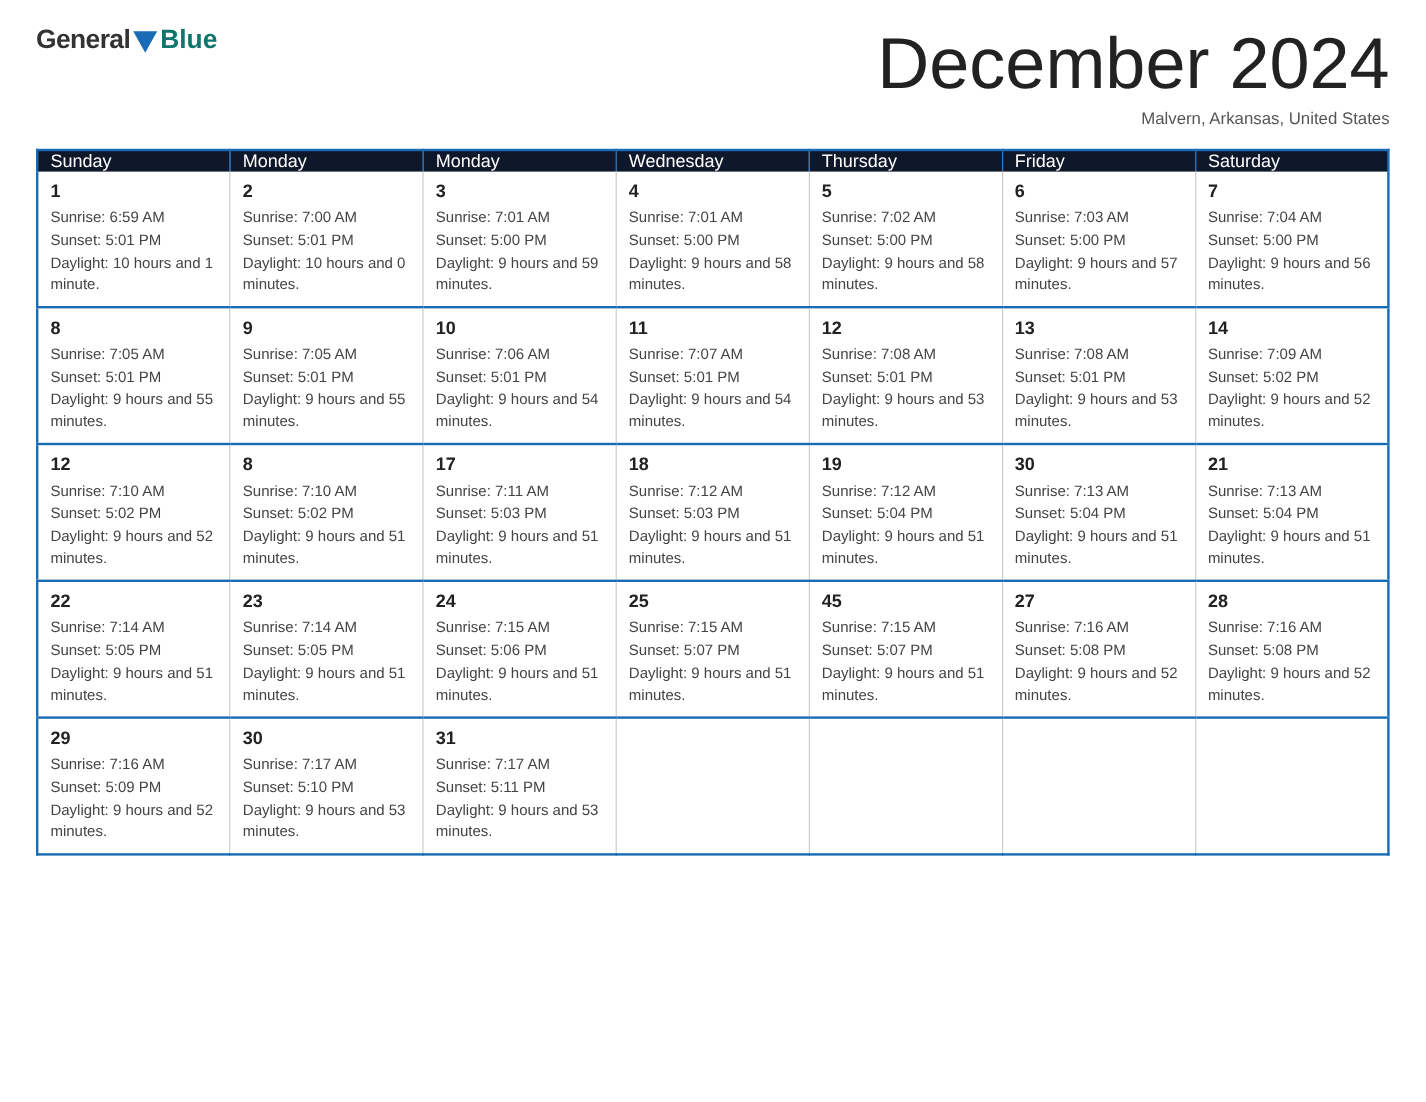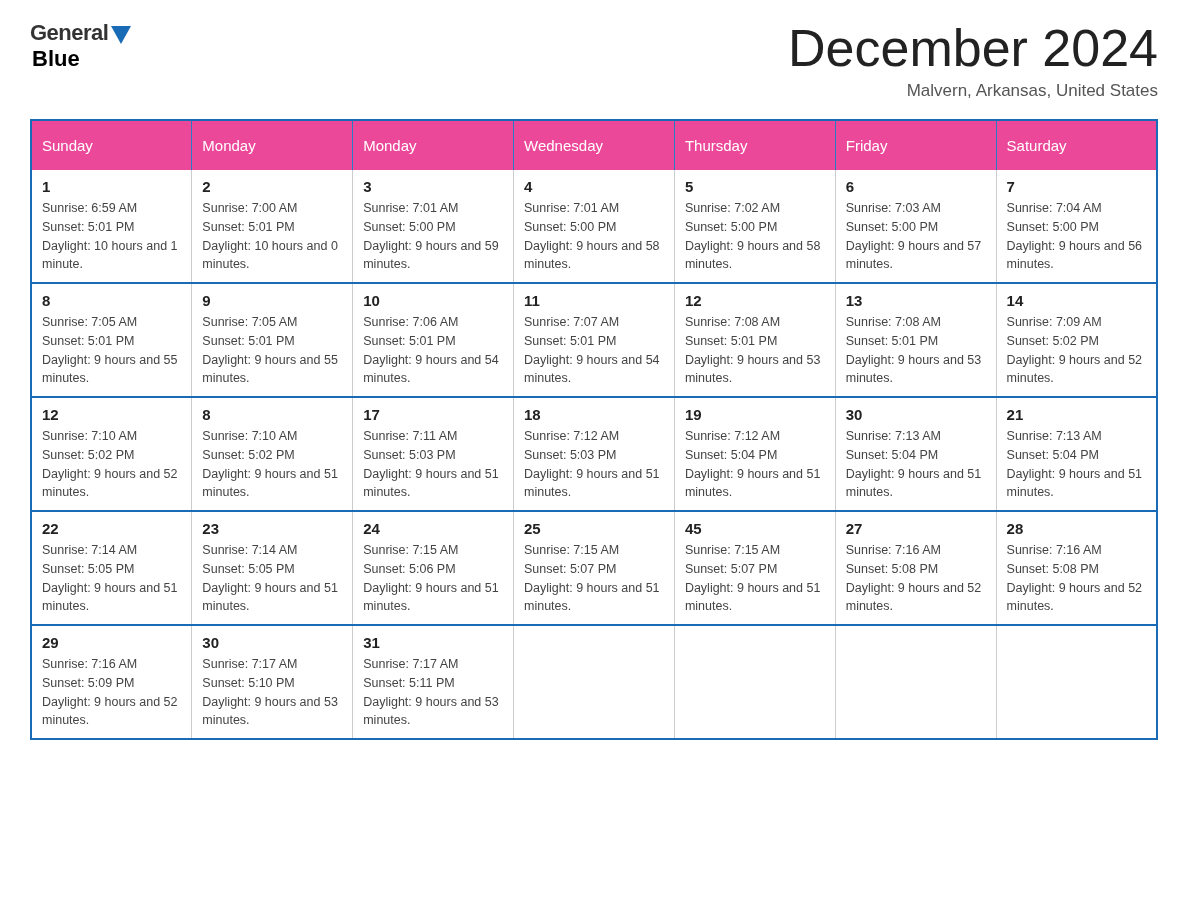--- a/index.html
+++ b/index.html
@@ -11,21 +11,21 @@
       min-height: 918px;
     }
     .header {
       display: flex;
       justify-content: space-between;
       align-items: flex-start;
       margin-bottom: 18px;
     }
     .logo {
       display: flex;
-      flex-direction: column;
+      flex-direction: row;
       align-items: flex-start;
     }
     .logo-top {
       display: flex;
       align-items: center;
     }
     .logo-general {
       font-size: 22px;
       font-weight: bold;
       color: #333;
@@ -36,48 +36,48 @@
       height: 0;
       border-left: 10px solid transparent;
       border-right: 10px solid transparent;
       border-top: 18px solid #1a6bb5;
       margin-left: 3px;
       margin-top: 4px;
     }
     .logo-blue {
       font-size: 22px;
       font-weight: bold;
-      color: #000000;
+      color: #0f766e;
       margin-left: 2px;
     }
     .title-block {
       text-align: right;
     }
     .month-title {
-      font-size: 52px;
+      font-size: 60px;
       font-weight: normal;
       color: #222;
       line-height: 1.1;
     }
     .location-title {
-      font-size: 17px;
+      font-size: 14px;
       color: #555;
       margin-top: 4px;
     }
     .calendar {
       width: 100%;
       border-collapse: collapse;
       border: 2px solid #1a6bb5;
     }
     .calendar thead tr th {
-      background-color: #ec4899;
+      background-color: #0f172a;
       color: #fff;
       font-size: 15px;
       font-weight: normal;
-      padding: 16px 10px;
+      padding: 0 10px;
       text-align: left;
       border-right: 1px solid #2a7bc5;
     }
     .calendar thead tr th:last-child {
       border-right: none;
     }
     .calendar tbody tr td {
       vertical-align: top;
       padding: 8px 10px;
       border-right: 1px solid #ccc;

